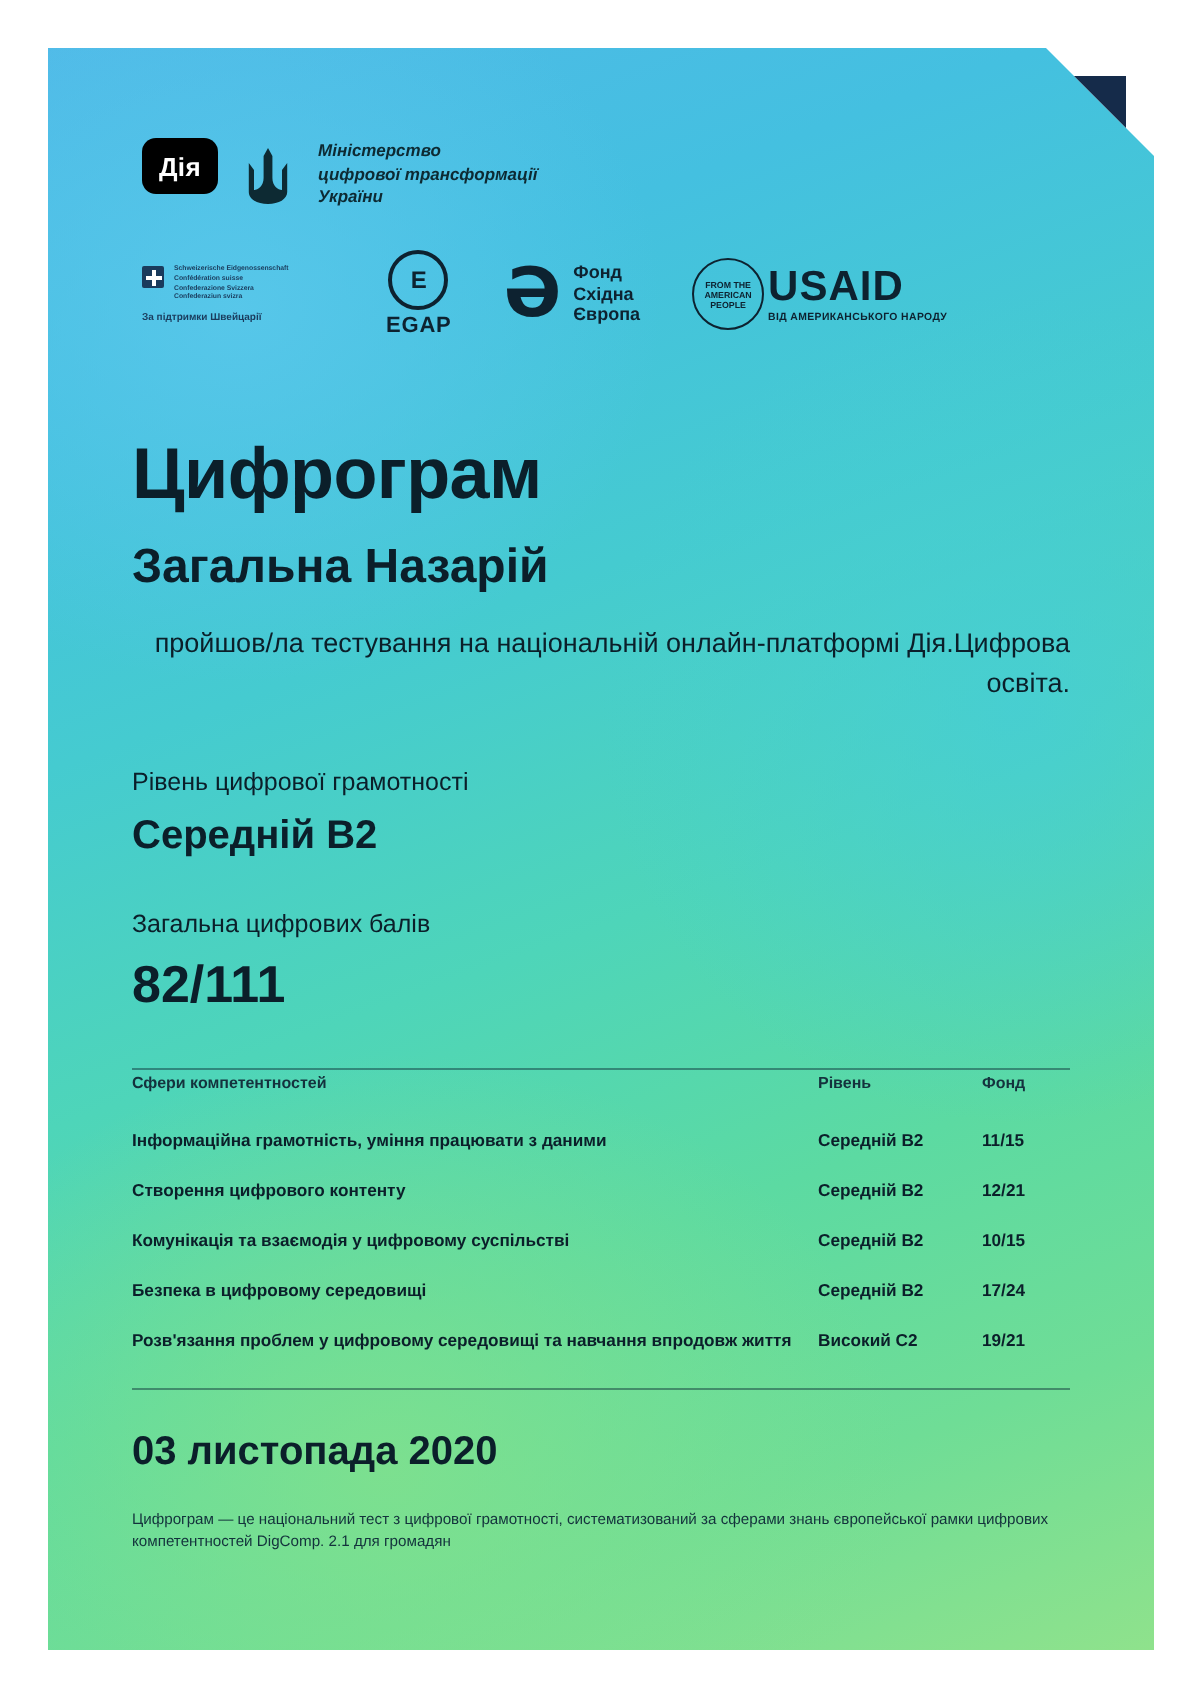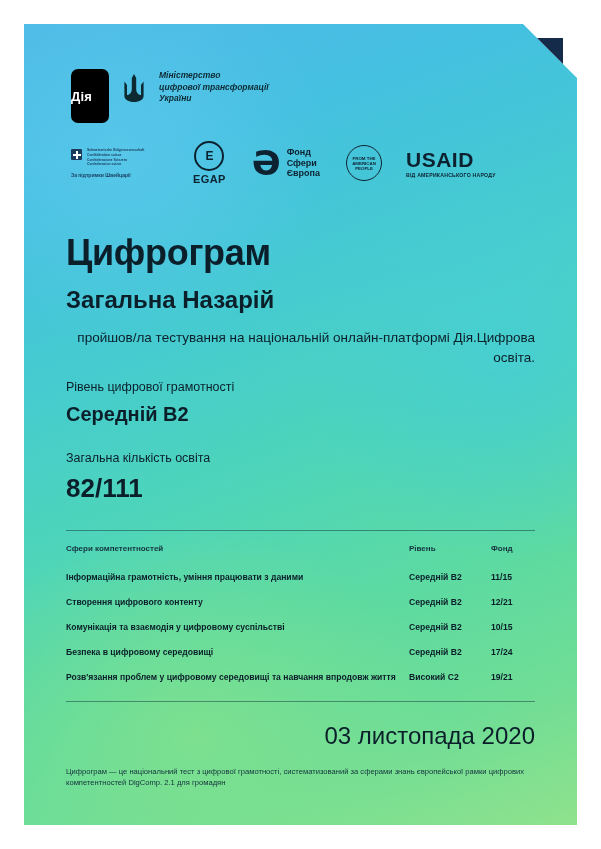--- a/index.html
+++ b/index.html
@@ -63,22 +63,22 @@
     clip-path:polygon(100% 0, 100% 100%, 0 0);
   }
   .content{position:relative;z-index:5;}
 
   
   .logos-top{
     display:flex;align-items:flex-start;gap:10px;
     padding:45px 0 0 47px;
   }
   .diia-badge{
-    width:38px;height:54px;background:#000;border-radius:7px;
-    display:flex;align-items:center;
+    width:38px;height:28px;background:#000;border-radius:7px;
+    display:flex;align-items:center;justify-content:center;
     color:#fff;font-size:13px;font-weight:bold;letter-spacing:.2px;
   }
   .tryzub{
     width:30px;height:38px;display:flex;align-items:center;justify-content:center;
   }
   .min-text{
     font-size:8.5px;line-height:11.5px;color:#0d2a33;font-weight:600;
     padding-top:1px;max-width:160px;font-style:italic;
   }
   .logos-2{
@@ -97,61 +97,61 @@
   .egap{display:flex;flex-direction:column;align-items:center;}
   .egap .ring{
     width:26px;height:26px;border:2.4px solid #0d2230;border-radius:50%;
     display:flex;align-items:center;justify-content:center;
     font-size:12px;font-weight:bold;color:#0d2230;
   }
   .egap .name{font-size:11px;font-weight:bold;color:#0d2230;letter-spacing:.4px;margin-top:2px;}
   .fse{display:flex;align-items:center;gap:6px;}
   .fse .mark{font-size:34px;line-height:30px;font-weight:bold;color:#0d2230;font-family:"DejaVu Sans", sans-serif;}
   .fse .txt{font-size:9px;line-height:10.5px;font-weight:bold;color:#0d2230;}
-  .usaid{display:flex;align-items:center;gap:24px;}
+  .usaid{display:flex;align-items:center;gap:2px;}
   .usaid .seal{
     width:34px;height:34px;border-radius:50%;border:1.6px solid #0d2230;
     display:flex;align-items:center;justify-content:center;
     font-size:4.4px;text-align:center;color:#0d2230;font-weight:700;line-height:5px;
   }
   .usaid .uw{display:flex;flex-direction:column;}
   .usaid .uw .big{font-size:21px;font-weight:bold;color:#0d2230;letter-spacing:.5px;line-height:21px;}
   .usaid .uw .small{font-size:5.2px;font-weight:700;color:#0d2230;letter-spacing:.2px;margin-top:2px;}
 
   
   .body{padding:0 42px;}
   h1.title{
     font-size:36px;font-weight:bold;color:#0b1f2a;margin:47px 0 0 0;letter-spacing:-.3px;
   }
   .lead{font-size:13.5px;color:#0b1f2a;margin:26px 0 0 0;font-weight:500;}
   .holder{font-size:24px;font-weight:bold;color:#0b1f2a;margin:12px 0 0 0;}
   .desc{font-size:13.5px;color:#0b1f2a;margin:14px 0 0 0;line-height:20px;font-weight:500;text-align:right;}
-  .sub-label{font-size:12.5px;color:#0b1f2a;margin:12px 0 0 0;font-weight:500;}
+  .sub-label{font-size:12.5px;color:#0b1f2a;margin:32px 0 0 0;font-weight:500;}
   .level{font-size:20px;font-weight:bold;color:#0b1f2a;margin:9px 0 0 0;}
   .score-label{font-size:12.5px;color:#0b1f2a;margin:25px 0 0 0;font-weight:500;}
   .score{font-size:26px;font-weight:bold;color:#0b1f2a;margin:8px 0 0 0;}
 
   .rule{height:1px;background:rgba(10,40,50,.45);margin:26px 0 0 0;}
 
   table.comp{
-    width:100%;border-collapse:collapse;margin-top:13px;
+    width:100%;border-collapse:collapse;margin-top:2px;
     font-size:8.6px;color:#0b1f2a;
   }
   table.comp th{
     font-weight:600;text-align:left;padding:0 0 11px 0;font-size:8px;color:#14323d;
   }
   table.comp th.c2,table.comp td.c2{width:82px;text-align:left;}
   table.comp th.c3,table.comp td.c3{width:44px;text-align:left;}
   table.comp td{
     padding:6.5px 0;vertical-align:top;line-height:12px;font-weight:600;
   }
   table.comp td.c2,table.comp td.c3{font-weight:bold;}
   .rule2{height:1px;background:rgba(10,40,50,.45);margin:12px 0 0 0;}
 
-  .date{font-size:24px;font-weight:normal;color:#0b1f2a;margin:20px 0 0 0;text-align:right;}
+  .date{font-size:20px;font-weight:bold;color:#0b1f2a;margin:20px 0 0 0;}
   .footnote{font-size:7.6px;line-height:11px;color:#13323c;margin:16px 0 0 0;max-width:470px;font-weight:500;}
 </style>
 </head>
 <body>
 
 <div class="page">
   <div class="cert">
     <div class="sheen1"></div>
     <div class="sheen2"></div>
     <div class="sheen3"></div>
@@ -198,21 +198,21 @@
           <div class="ring">
             <span>E</span>
           </div>
           <div class="name">EGAP</div>
         </div>
 
         <div class="fse">
           <div class="mark">Ə</div>
           <div class="txt">
             <div>Фонд</div>
-            <div>Сфери</div>
+            <div>Східна</div>
             <div>Європа</div>
           </div>
         </div>
 
         <div class="usaid">
           <div class="seal">
             <span>FROM THE AMERICAN PEOPLE</span>
           </div>
           <div class="uw">
             <div class="big">USAID</div>
@@ -226,21 +226,21 @@
         <h1 class="title">Цифрограм</h1>
 
 
         <p class="holder">Загальна Назарій</p>
 
         <p class="desc">пройшов/ла тестування на національній онлайн-платформі Дія.Цифрова освіта.</p>
 
         <p class="sub-label">Рівень цифрової грамотності</p>
         <p class="level">Середній B2</p>
 
-        <p class="score-label">Загальна кількість освіта</p>
+        <p class="score-label">Загальна цифрових балів</p>
         <p class="score">82/111</p>
 
         <div class="rule"></div>
 
         <table class="comp">
           <thead>
             <tr>
               <th class="c1">Сфери компетентностей</th>
               <th class="c2">Рівень</th>
               <th class="c3">Фонд</th>

